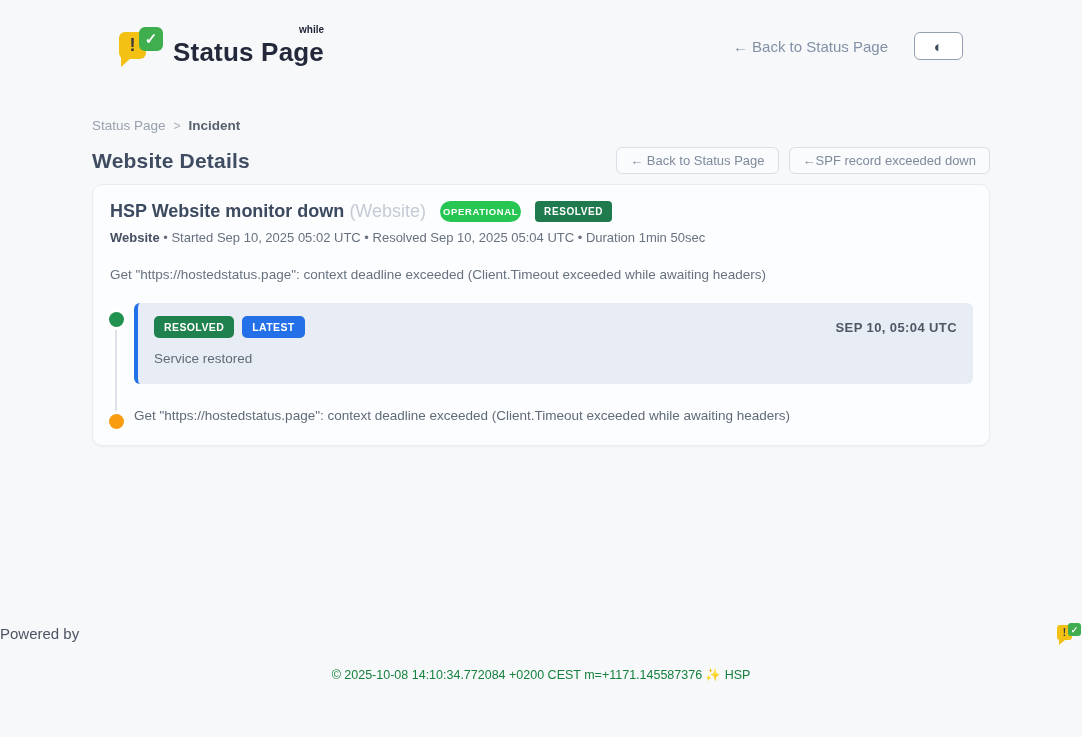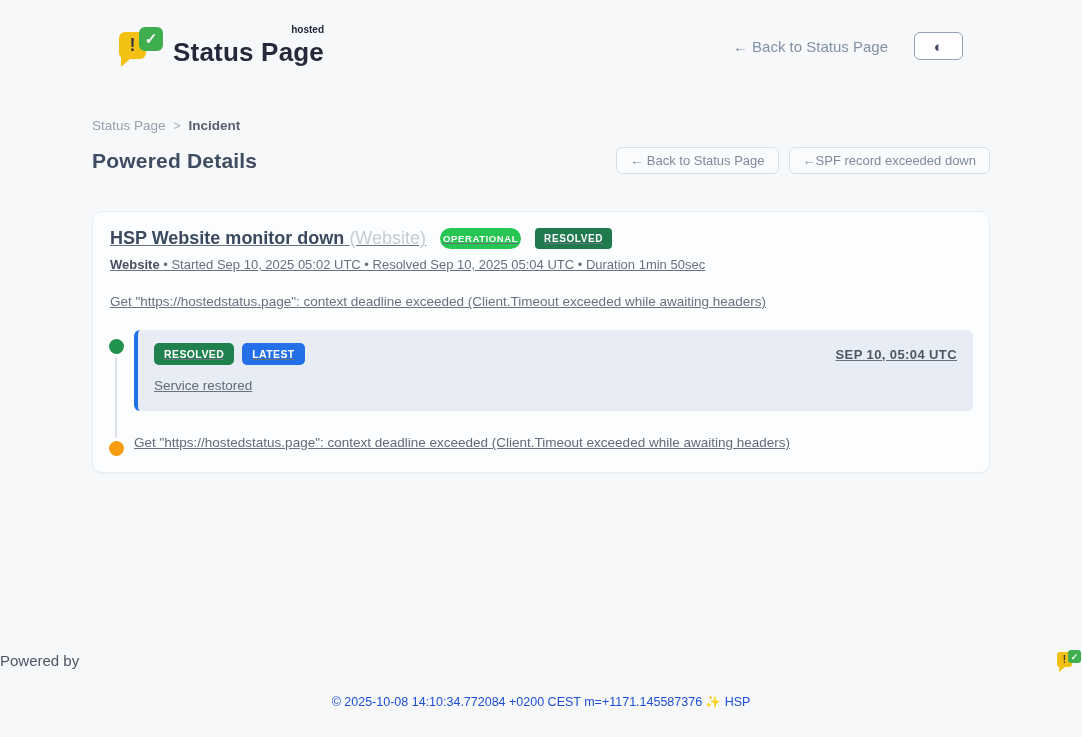--- a/index.html
+++ b/index.html
@@ -78,27 +78,26 @@
     border: 1px solid #d9dfe8;
     border-radius: 6px;
     padding: 5px 13px;
     height: 27px;
     cursor: pointer;
     white-space: nowrap;
   }
 
   
   .card {
-    margin-top: 37px;
+    margin-top: 10px;
     background: #fcfdfe;
     border: 1px solid #e9edf2;
     border-radius: 10px;
     box-shadow: 0 1px 2px rgba(16,24,40,0.04);
     padding: 16px 16px 22px 16px;
-    text-decoration: underline;
   }
   .card-title-row { display: flex; align-items: center; gap: 14px; padding-left: 1px; }
   .card-title { font-size: 18px; font-weight: 700; color: #3c4a60; }
   .card-title-scope { color: #c4cbd5; font-weight: 400; }
   .badge-operational {
     background: #27c653; color: #ffffff;
     font-size: 9.5px; font-weight: 700; letter-spacing: 0.6px;
     padding: 5px 3px; border-radius: 999px;
   }
   .badge-resolved-hdr {
@@ -155,54 +154,54 @@
   .mini-icon { position: relative; width: 25px; height: 23px; display: inline-block; }
   .mini-icon .li-yellow {
     left: 0; top: 3px; width: 15px; height: 15px; border-radius: 3px; font-size: 10px;
   }
   .mini-icon .li-yellow::after {
     bottom: -5px; border-left-width: 6px; border-bottom-width: 5px;
   }
   .mini-icon .li-green {
     left: 11px; top: 1px; width: 13px; height: 13px; border-radius: 3px; font-size: 9px;
   }
-  .copyright { margin-top: 22px; font-size: 12.5px; color: #1d4ed8; }
+  .copyright { margin-top: 22px; font-size: 12.5px; color: #15803d; }
 </style>
 </head>
 <body>
 
 <div class="topbar">
   <div class="logo">
     <span class="logo-icon">
       <span class="li-yellow">!</span>
       <span class="li-green">✓</span>
     </span>
     <span class="logo-wordmark">
       <span class="logo-text">Status Page</span>
-      <span class="logo-sup">hosted</span>
+      <span class="logo-sup">while</span>
     </span>
   </div>
   <div class="top-right">
     <a class="back-link">← Back to Status Page</a>
     <button class="theme-toggle">
       <span>◐</span>
     </button>
   </div>
 </div>
 
 <div class="container">
 
   <div class="breadcrumb">
     <span class="crumb-root">Status Page</span>
     <span class="crumb-sep">&gt;</span>
     <span class="crumb-current">Incident</span>
   </div>
 
   <div class="title-row">
-    <h1 class="page-title">Powered Details</h1>
+    <h1 class="page-title">Website Details</h1>
     <div class="nav-buttons">
       <button class="nav-btn">← Back to Status Page</button>
       <button class="nav-btn">←SPF record exceeded down</button>
     </div>
   </div>
 
   <div class="card">
     <div class="card-title-row">
       <span class="card-title">
         <span>HSP Website monitor down</span>

